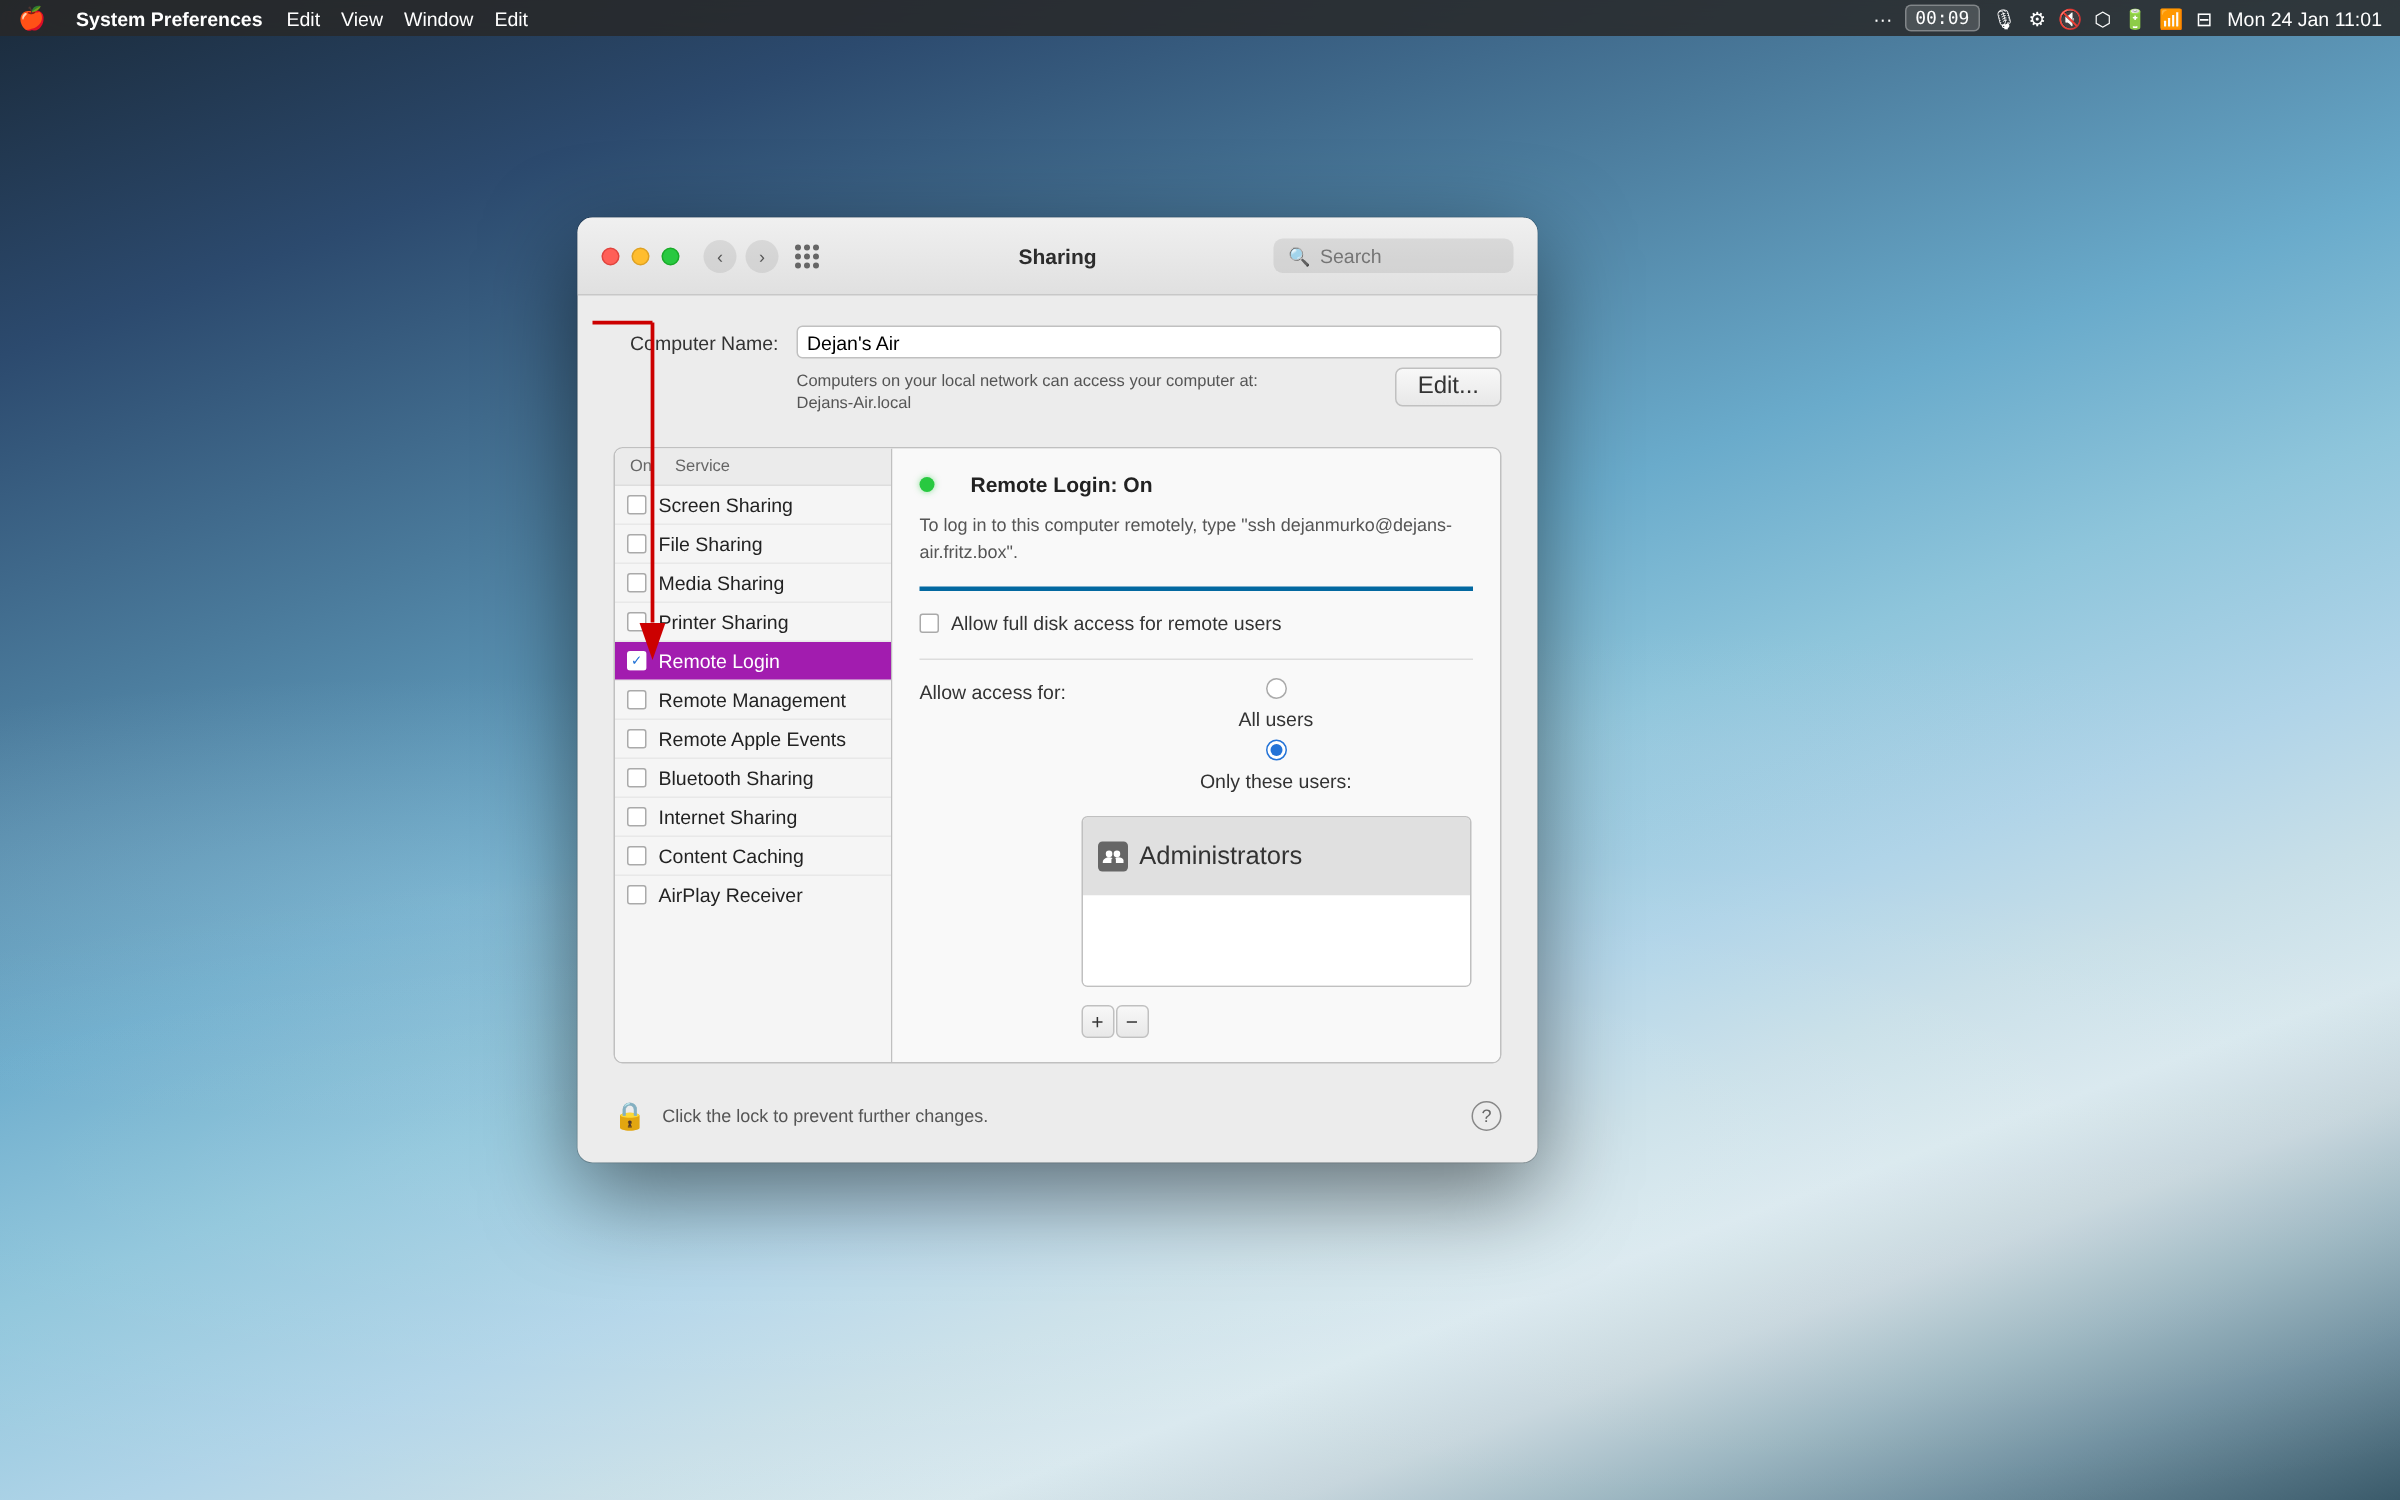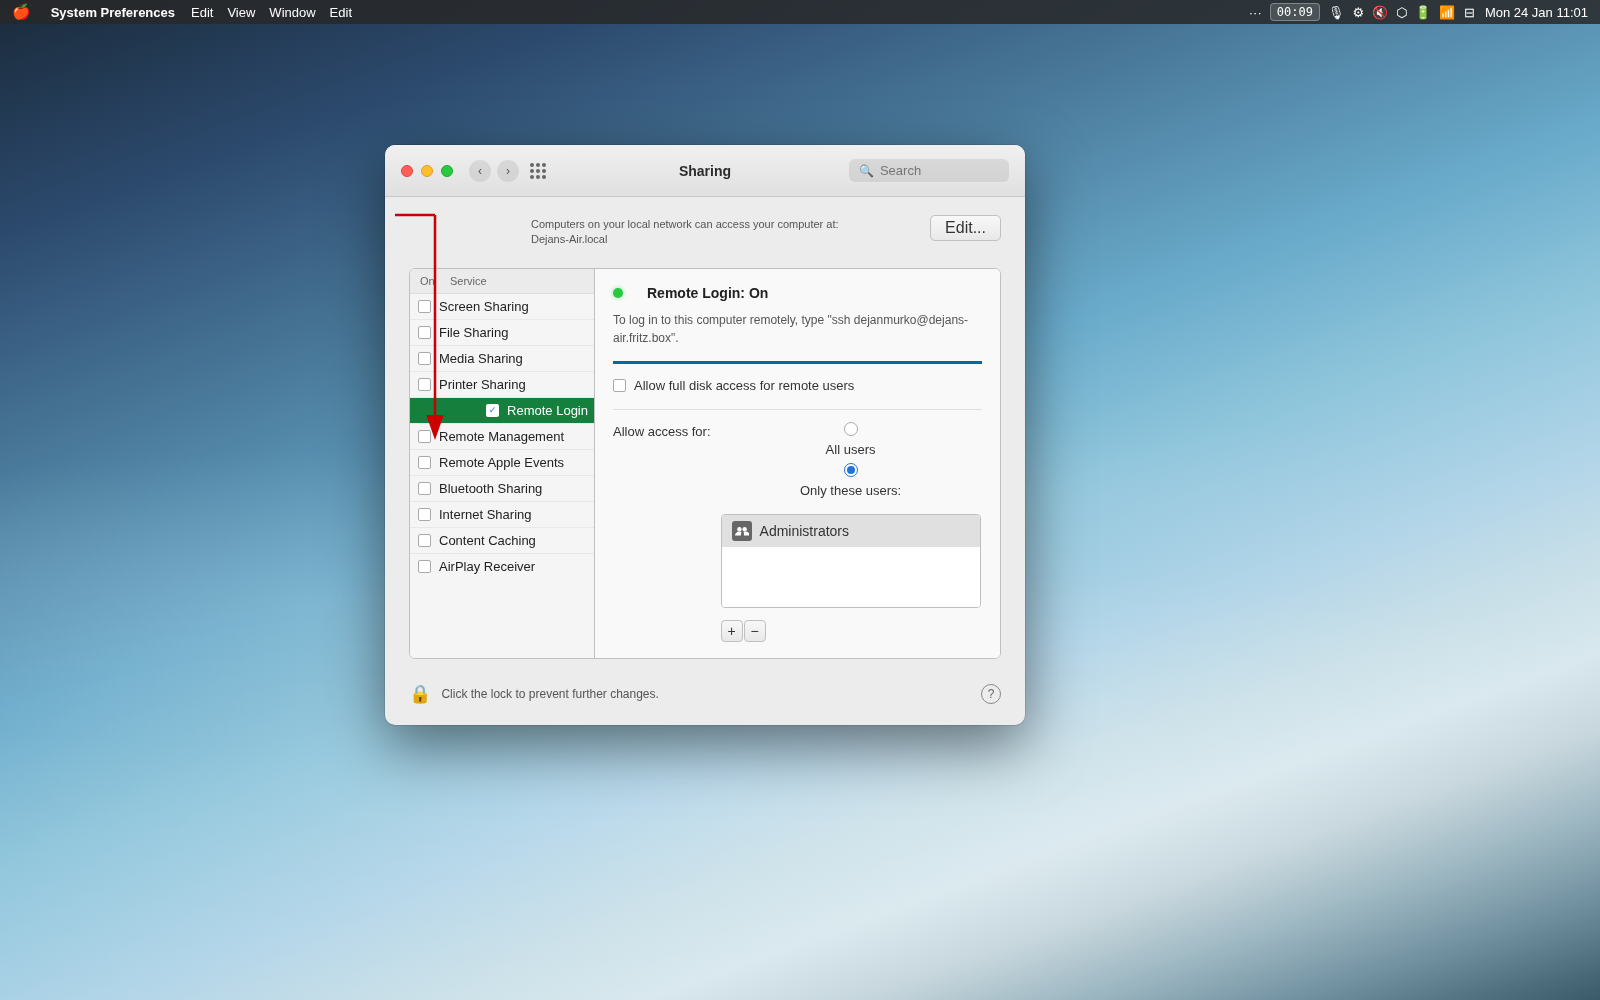--- a/index.html
+++ b/index.html
@@ -309,23 +309,22 @@
       padding: 5px 6px 5px 8px;
       font-size: 13px;
       color: #222;
       cursor: pointer;
       border-bottom: 1px solid #e8e8e8;
     }
 
     .service-item:last-child { border-bottom: none; }
 
     .service-item.selected {
-      background: #15803d;
+      background: #a21caf;
       color: white;
-      justify-content: flex-end;
     }
 
     .checkbox {
       width: 13px;
       height: 13px;
       border: 1px solid #aaa;
       border-radius: 2px;
       background: white;
       margin-right: 8px;
       flex-shrink: 0;
@@ -483,24 +482,24 @@
       margin-left: 0px;
       border: 1px solid #c0c0c0;
       border-radius: 4px;
       background: white;
       overflow: hidden;
       width: 260px;
     }
 
     .user-item {
       display: flex;
-      align-items: center;
+      align-items: flex-start;
       gap: 8px;
-      padding: 6px 10px;
-      font-size: 14px;
+      padding: 16px 10px;
+      font-size: 17px;
       color: #333;
       background: #e0e0e0;
     }
 
     .user-icon {
       width: 20px;
       height: 20px;
       border-radius: 3px;
       background: #666;
       display: flex;
@@ -658,20 +657,24 @@
     <span class="titlebar-title">Sharing</span>
 
     <div class="search-box">
       <span class="search-icon-svg">🔍</span>
       <input type="text" class="search-input" placeholder="Search" style="">
     </div>
   </div>
 
   <div class="window-content">
 
+    <div class="computer-name-row">
+      <label class="computer-name-label">Computer Name:</label>
+      <input type="text" class="computer-name-input" value="Dejan's Air" style="">
+    </div>
 
     <div class="network-info-container">
       <div class="network-text">
         <span>Computers on your local network can access your computer at:</span><br>
         <span>Dejans-Air.local</span>
       </div>
       <button class="edit-btn">Edit...</button>
     </div>
 
     <div class="main-panel">

